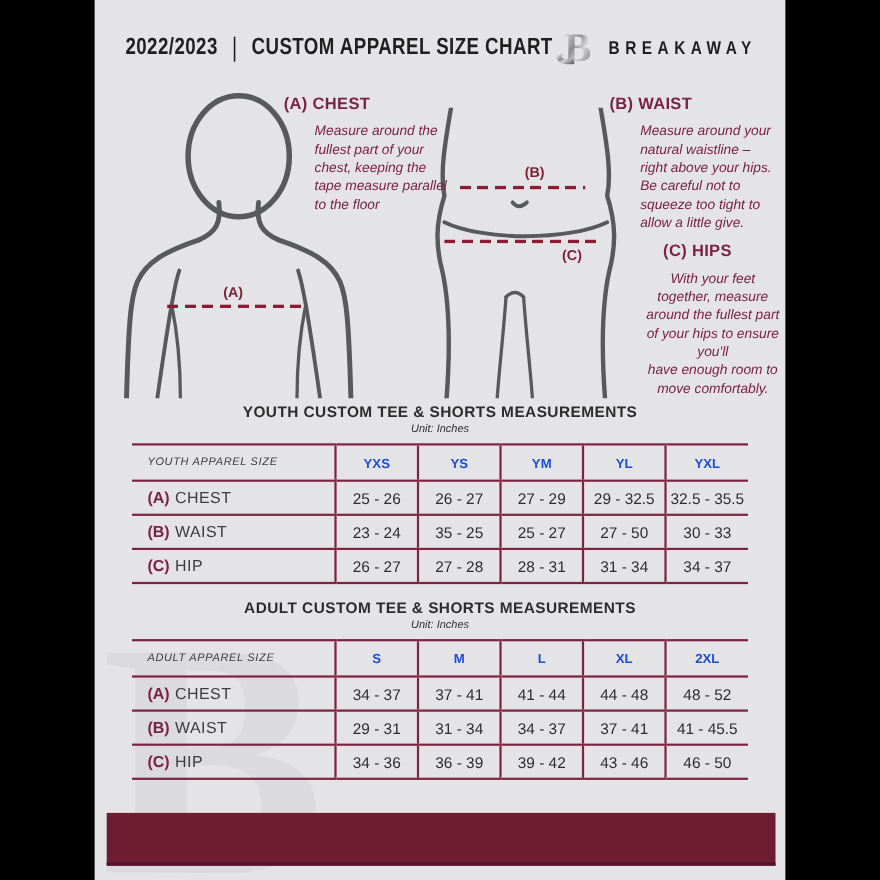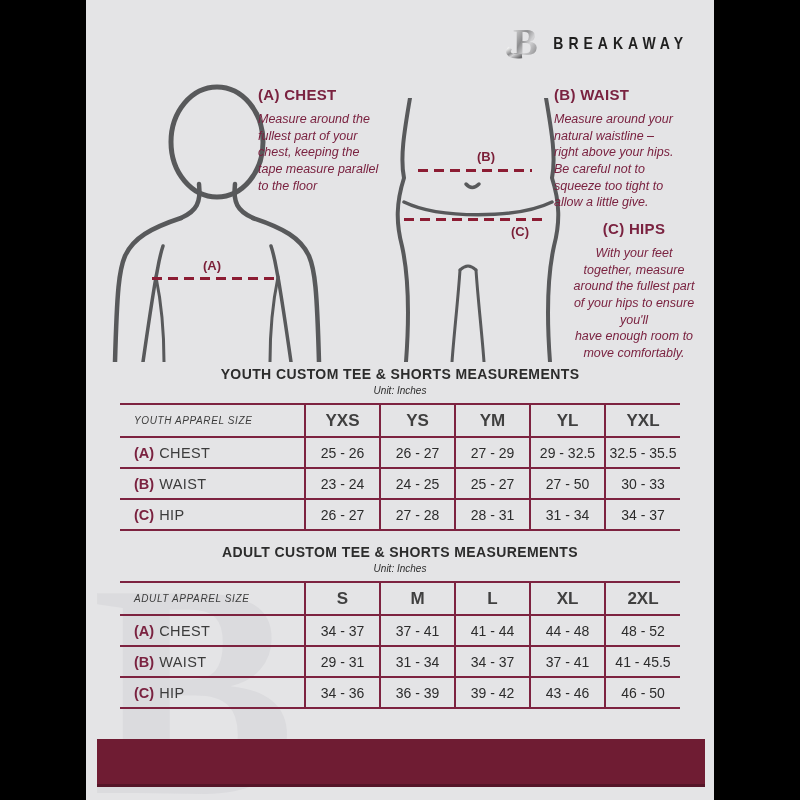--- a/index.html
+++ b/index.html
@@ -21,21 +21,21 @@
   .hdr-left{display:flex;align-items:center;}
   .season,.doc-title{font-weight:700;font-size:17px;color:#1f1f1f;letter-spacing:.4px;display:inline-block;transform:scaleY(1.25);white-space:nowrap;}
   .pipe{font-weight:400;font-size:18px;color:#1f1f1f;margin:0 13px;display:inline-block;transform:scaleY(1.35);}
   .hdr-right{margin-left:auto;display:flex;align-items:center;gap:9px;}
   .brand{font-weight:700;font-size:14px;letter-spacing:5px;color:#1f1f1f;display:inline-block;transform:scaleY(1.2);white-space:nowrap;}
   .logo-svg{display:block;}
 
   
   .guide-block{position:absolute;z-index:2;}
   .guide-heading{font-size:15px;font-weight:700;color:var(--maroon-text);letter-spacing:.3px;margin-bottom:8px;}
-  .guide-body{font-size:12.5px;font-style:italic;color:var(--maroon-text);line-height:1.33;white-space:pre-line;}
+  .guide-body{font-size:12.5px;font-style:italic;color:var(--maroon-text);line-height:1.33;white-space:pre-line;margin-left:28px;}
   .g-chest{left:172px;top:86px;width:160px;}
   .g-waist{left:468px;top:86px;width:156px;}
   .g-hips{left:468px;top:220px;width:160px;text-align:center;}
 
   .figure{position:absolute;z-index:1;}
   .fig-torso{left:25px;top:84px;}
   .fig-lower{left:308px;top:98px;}
 
   .dash{position:absolute;height:3px;background:repeating-linear-gradient(90deg,var(--dash) 0 10px,transparent 10px 16px);z-index:3;}
   .dash-chest{left:66px;top:277px;width:122px;}
@@ -53,37 +53,42 @@
   .section-title{font-size:14px;font-weight:700;color:var(--ink);letter-spacing:.4px;}
   .section-unit{font-size:10px;font-style:italic;color:var(--ink);margin-top:3px;}
 
   table.size-table{border-collapse:collapse;width:560px;margin:7px auto 0;table-layout:fixed;}
   .size-table th,.size-table td{border-top:2px solid var(--line);border-bottom:2px solid var(--line);background:transparent;}
   .size-table th:not(.label-col),.size-table td:not(.label-col){border-left:2px solid var(--line);text-align:center;width:75px;}
   .size-table .label-col{width:185px;text-align:left;padding-left:14px;}
   .size-table th{height:33px;}
   .size-table td{height:31px;font-size:14px;color:var(--ink);}
   th.label-col{font-weight:400;font-size:10px;letter-spacing:.6px;color:#3c3c3c;font-style:italic;}
-  th.size-col{font-weight:700;font-size:17px;color:#404040;margin-left:22px;}
+  th.size-col{font-weight:700;font-size:12px;color:#1d4ed8;margin-left:22px;}
   .prefix{color:var(--maroon-text);font-weight:700;font-size:14.5px;}
   .mlabel{color:#3c3c3c;margin-left:5px;letter-spacing:.4px;font-size:14.5px;}
 
   
   .watermark{position:absolute;left:6px;top:538px;font-family:"Liberation Serif",serif;font-weight:700;font-size:305px;line-height:1;color:#dbdbde;z-index:0;user-select:none;}
   .footer-bar{position:absolute;left:11px;right:9px;top:739px;height:48px;background:var(--maroon);border-bottom:3px solid #551528;z-index:4;}
 </style>
 </head>
 <body>
 
 <div class="stage">
   <div class="page">
 
     <div class="watermark">B</div>
 
     <div class="header">
+      <div class="hdr-left">
+        <span class="season">2022/2023</span>
+        <span class="pipe">|</span>
+        <span class="doc-title">CUSTOM APPAREL SIZE CHART</span>
+      </div>
       <div class="hdr-right">
         <svg class="logo-svg" width="40" height="44" viewBox="0 0 40 44">
           <defs>
             <linearGradient id="mg" x1="0" y1="0" x2="1" y2="1">
               <stop offset="0" stop-color="#f0f0f0"></stop>
               <stop offset="0.4" stop-color="#8d8d8f"></stop>
               <stop offset="0.6" stop-color="#d2d2d4"></stop>
               <stop offset="1" stop-color="#6c6c6e"></stop>
             </linearGradient>
           </defs>
@@ -174,21 +179,21 @@
               <td class="label-col"><span class="prefix">(A)</span><span class="mlabel">CHEST</span></td>
               <td>25 - 26</td>
               <td>26 - 27</td>
               <td>27 - 29</td>
               <td>29 - 32.5</td>
               <td>32.5 - 35.5</td>
             </tr>
             <tr>
               <td class="label-col"><span class="prefix">(B)</span><span class="mlabel">WAIST</span></td>
               <td>23 - 24</td>
-              <td>24 - 25</td>
+              <td>35 - 25</td>
               <td>25 - 27</td>
               <td>27 - 50</td>
               <td>30 - 33</td>
             </tr>
             <tr>
               <td class="label-col"><span class="prefix">(C)</span><span class="mlabel">HIP</span></td>
               <td>26 - 27</td>
               <td>27 - 28</td>
               <td>28 - 31</td>
               <td>31 - 34</td>

